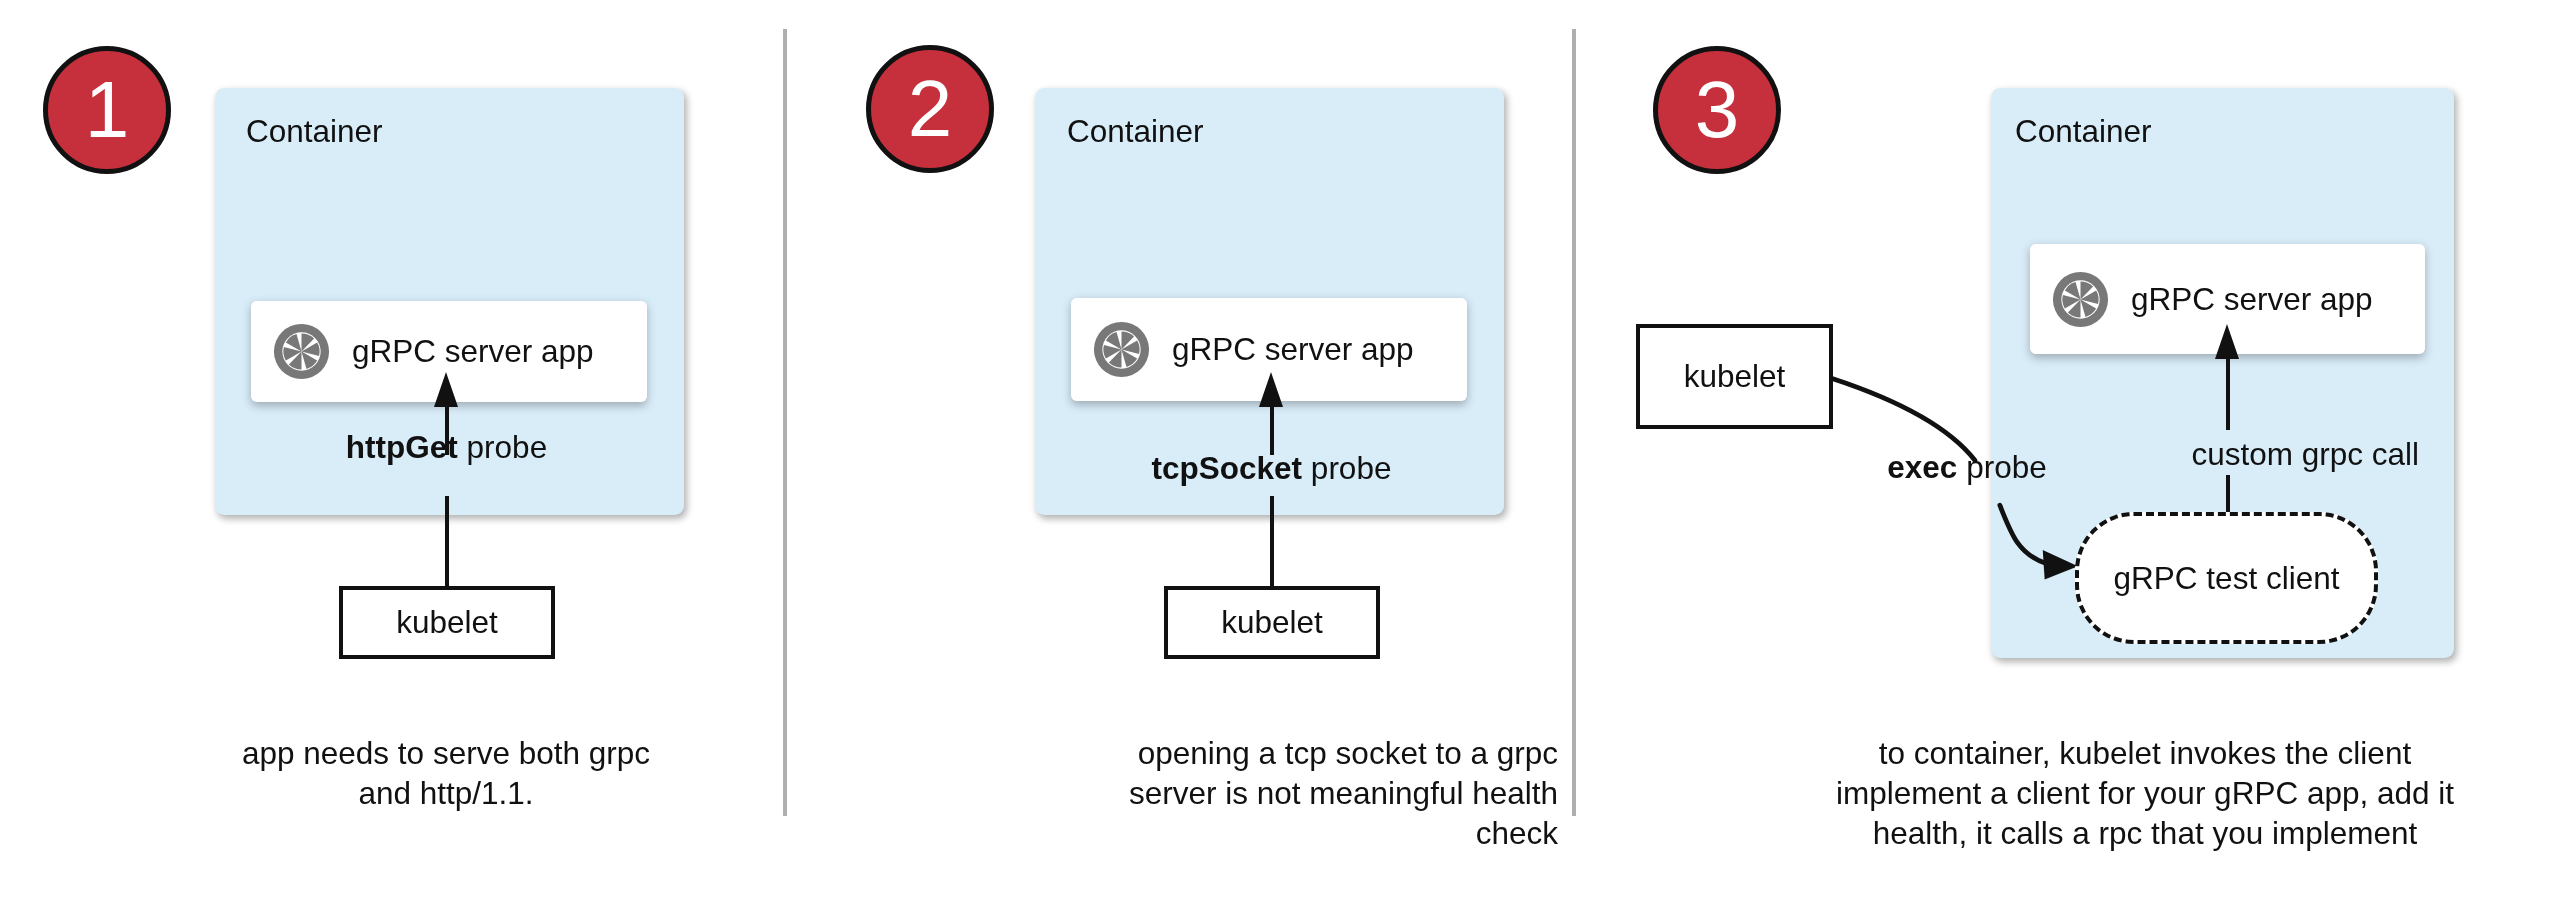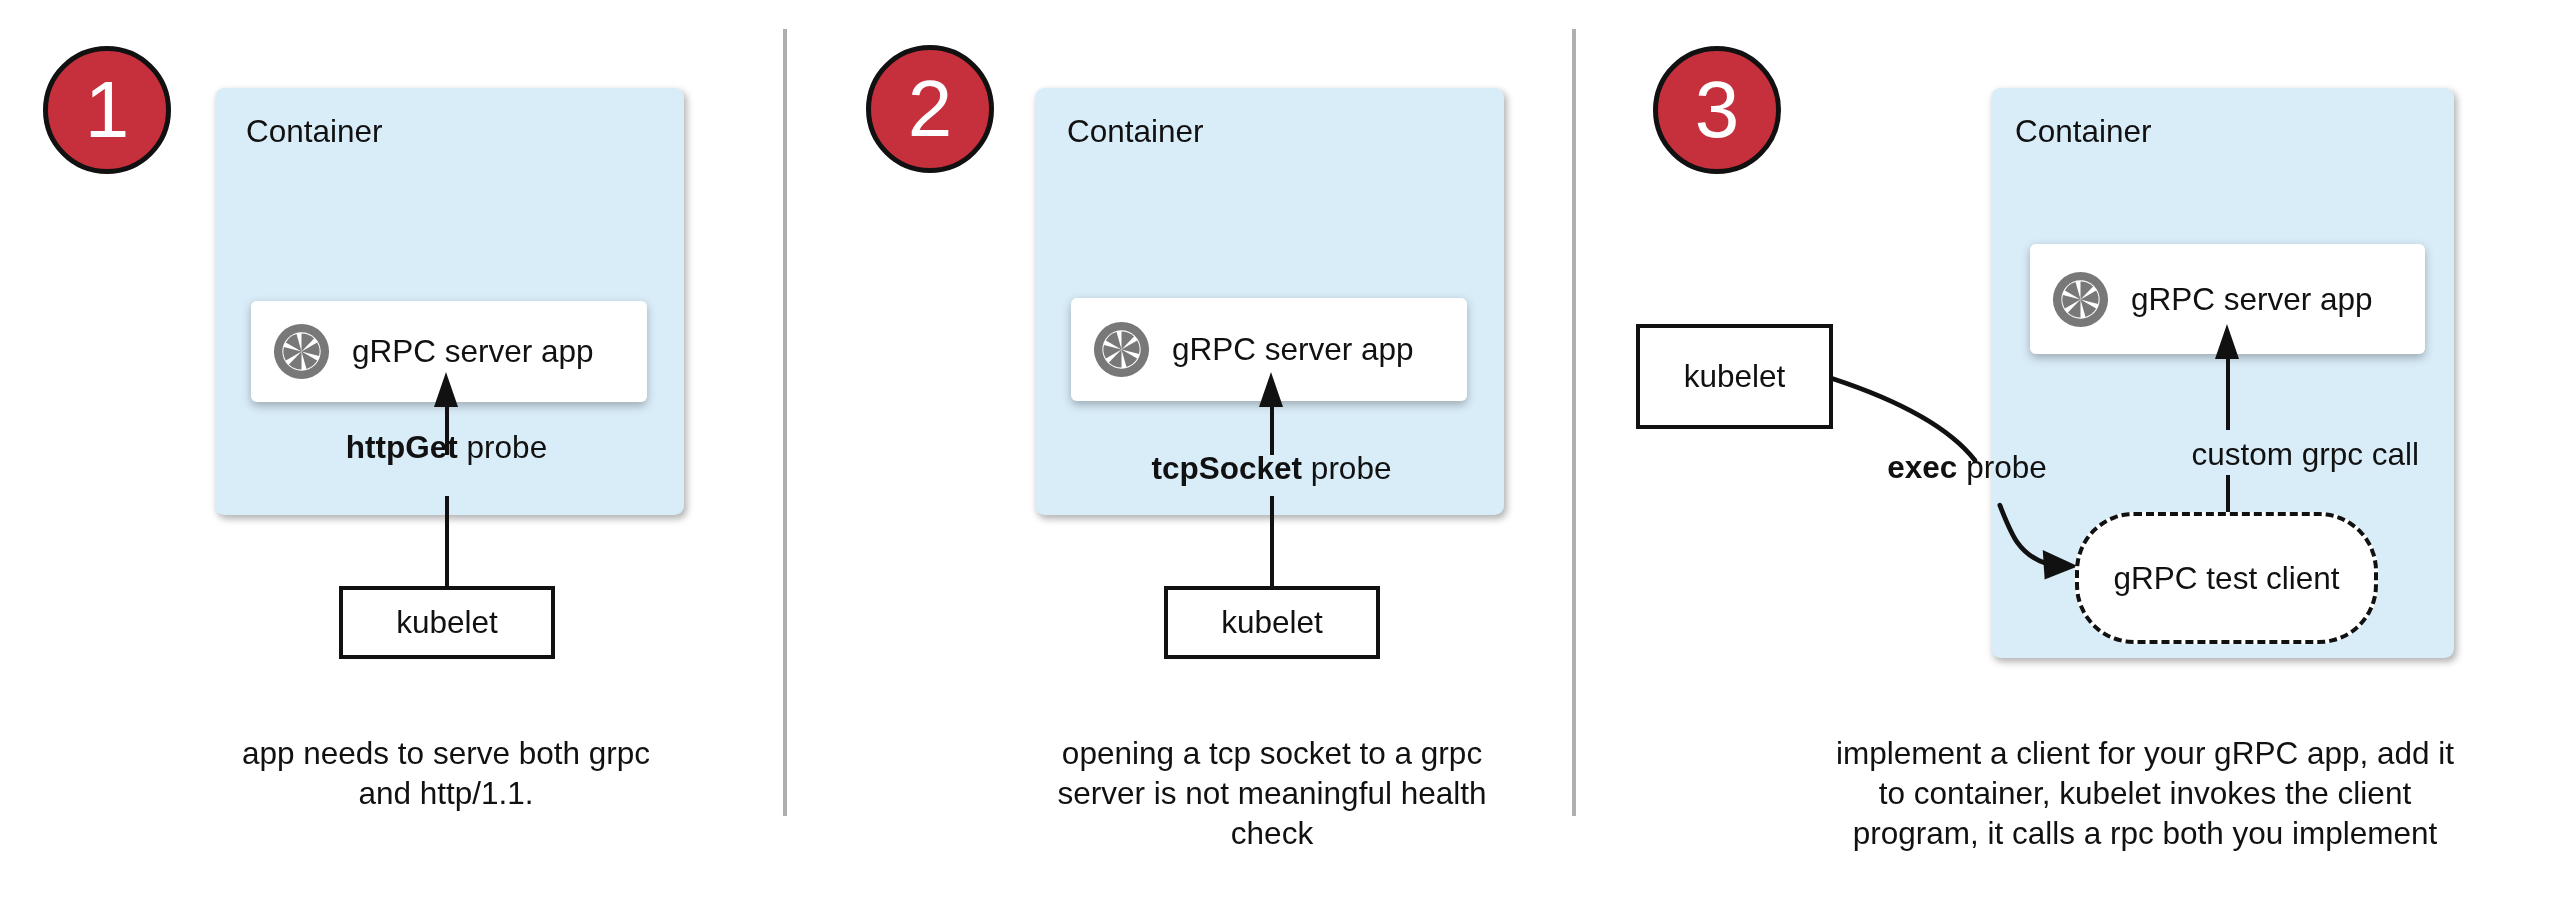--- a/index.html
+++ b/index.html
@@ -124,21 +124,21 @@
 <div class="vline" style="left:1270px;top:405px;height:50px;"></div>
 <div class="probe-label" style="left:1033px;top:449px;width:477px;">
   <b>tcpSocket</b><span> probe</span>
 </div>
 <div class="vline" style="left:1270px;top:496px;height:90px;"></div>
 
 <div class="kubelet-box" style="left:1164px;top:586px;width:216px;height:73px;">
   <span>kubelet</span>
 </div>
 
-<div class="caption" style="left:986px;top:725px;width:572px;">
+<div class="caption" style="left:986px;top:725px;width:572px;text-align:right;">
   <div>opening a tcp socket to a grpc</div>
   <div>server is not meaningful health</div>
   <div>check</div>
 </div>
 
 <div class="divider" style="left:1572px;top:29px;height:787px;"></div>
 
 <div class="badge" style="left:1653px;top:46px;">
   <span>3</span>
 </div>
@@ -179,17 +179,17 @@
 <div class="arrowhead-up" style="left:2215px;top:324px;"></div>
 <div class="vline" style="left:2226px;top:357px;height:73px;"></div>
 <div class="probe-label" style="left:2037px;top:435px;width:382px;text-align:right;">custom grpc call</div>
 <div class="vline" style="left:2226px;top:475px;height:40px;"></div>
 
 <div class="stadium" style="left:2075px;top:512px;width:303px;height:132px;">
   <span>gRPC test client</span>
 </div>
 
 <div class="caption" style="left:1811px;top:725px;width:668px;">
+  <div>to container, kubelet invokes the client</div>
   <div>implement a client for your gRPC app, add it</div>
-  <div>to container, kubelet invokes the client</div>
-  <div>program, it calls a rpc both you implement</div>
+  <div>health, it calls a rpc that you implement</div>
 </div>
 
 
 </body></html>

